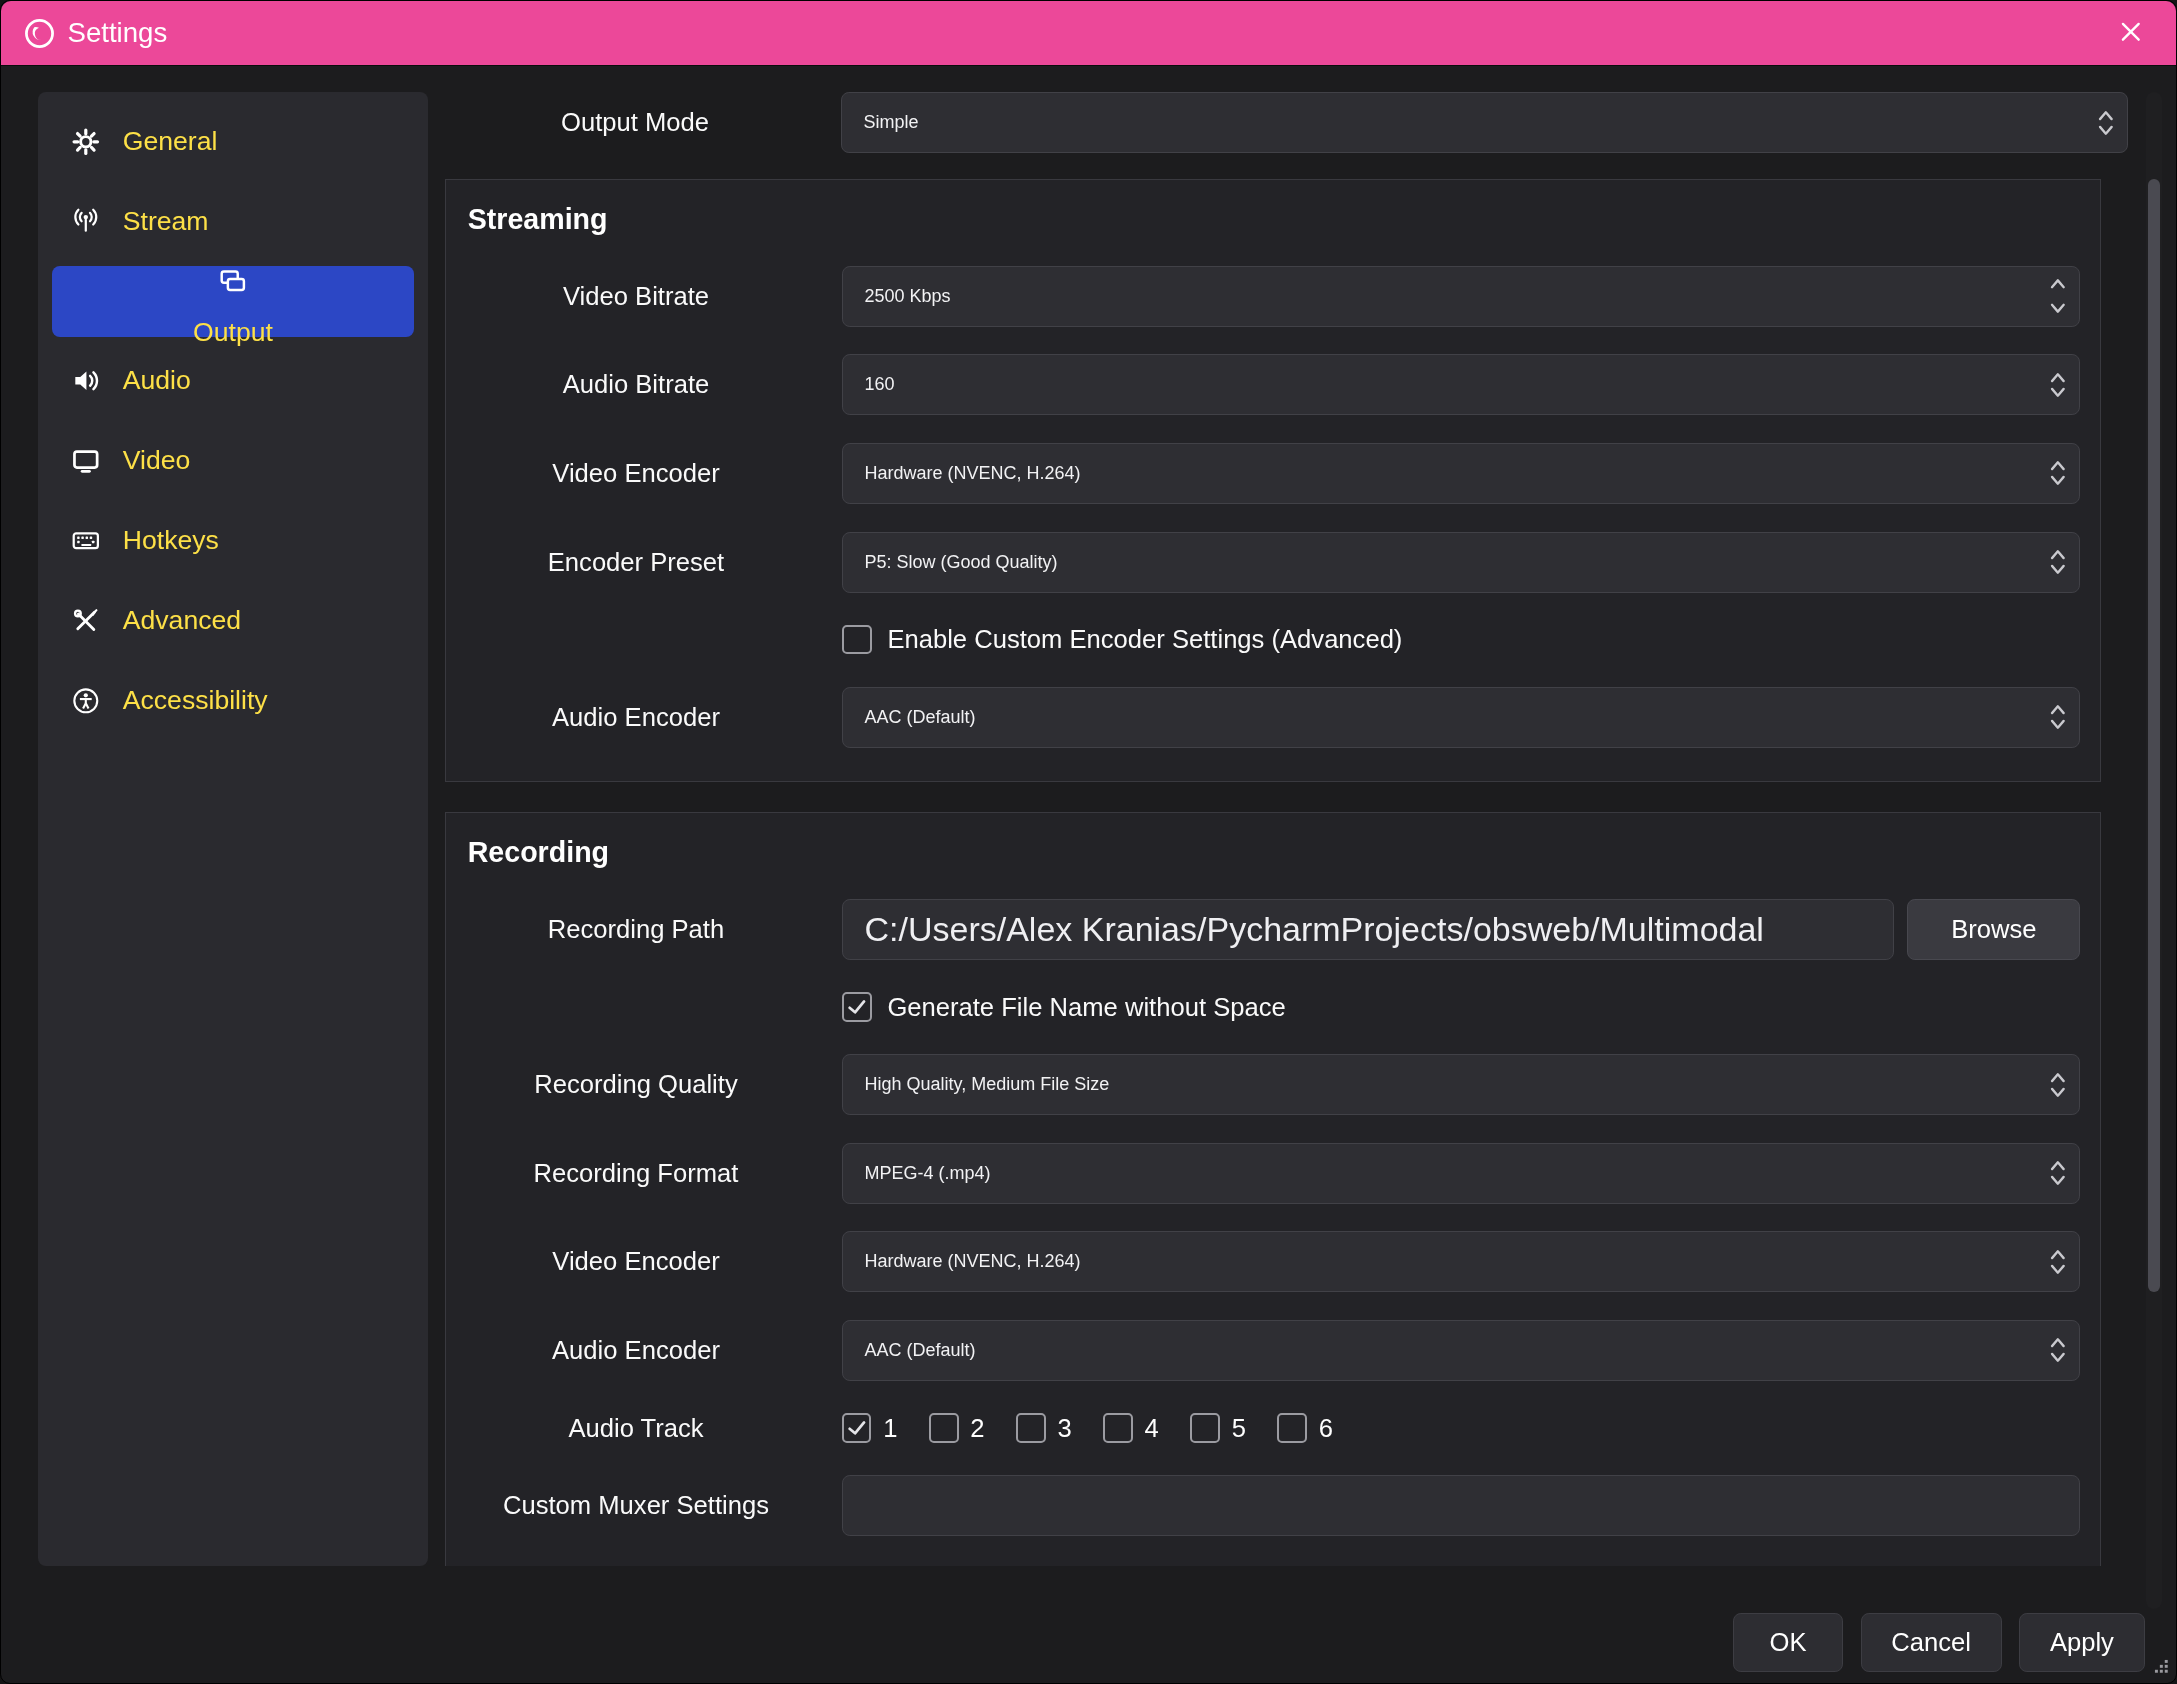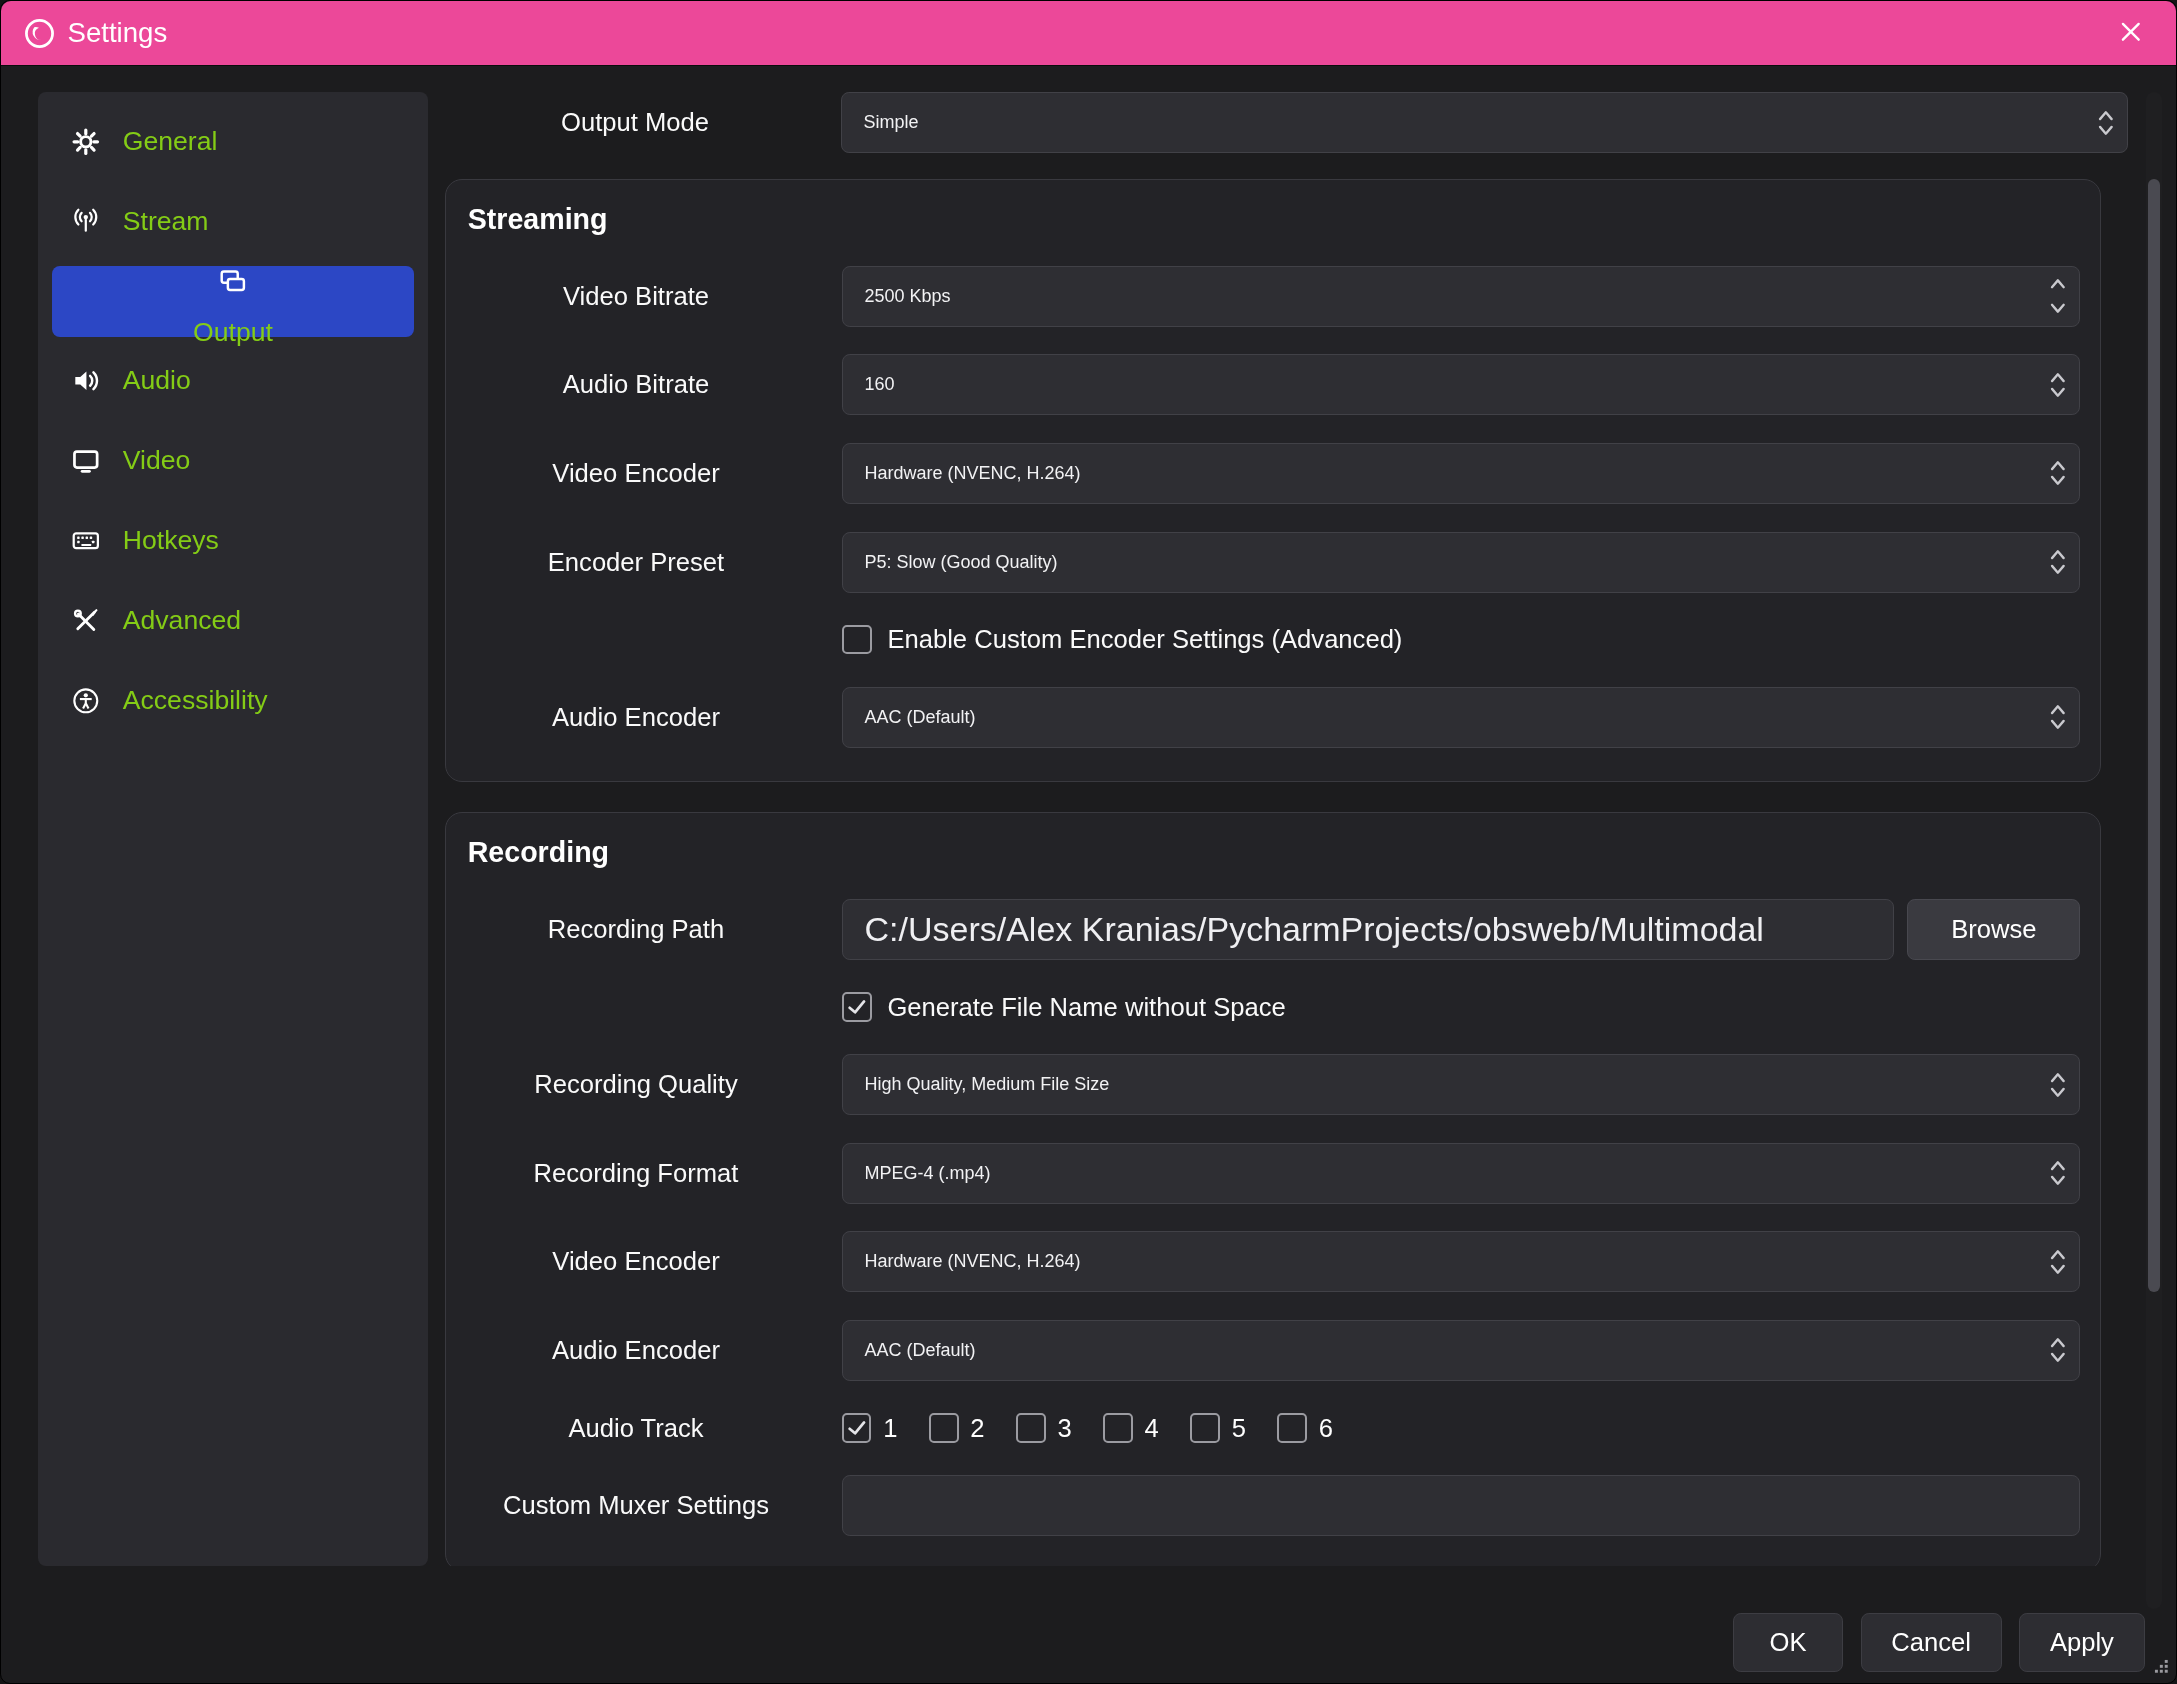--- a/index.html
+++ b/index.html
@@ -28,21 +28,21 @@
   }
 
   
   .sidebar {
     position:absolute; left:37px; top:91px; width:390px; height:1474px;
     background:#2a2a2f; border-radius:7.9px; padding:13.8px 13.8px;
   }
   .side-item {
     display:flex; align-items:center; gap:21.7px; height:71px;
     padding:0 19.7px; border-radius:7.9px; font-size:26.6px;
-    margin-bottom:8.9px; cursor:pointer; color:#84cc16;
+    margin-bottom:8.9px; cursor:pointer; color:#fde047;
   }
   .side-item.active { background:#2c47c5;flex-direction:column; }
   .side-icon { width:29.6px; height:29.6px; display:inline-flex; }
 
   
   .content { position:absolute; left:444px; top:91px; width:1683px; height:1474px; overflow:hidden; }
 
   .row { display:flex; align-items:center; margin-bottom:27.6px; }
   .row-label { width:380px; min-width:380px; text-align:center; margin-right:15.8px; font-size:25.6px; color:#fafafa; }
 
@@ -60,21 +60,21 @@
     display:flex; align-items:center; white-space:nowrap; overflow:hidden;
   }
   input.muxer-input { outline:none; }
   input.pathfield {
     flex:1; height:61px; background:#2e2e33; border:1px solid #414147;
     border-radius:7.9px; color:#efeff2; font-size:34px; padding:0 21.7px; outline:none;
   }
 
   .group {
     width:1656px; background:#232327; border:1px solid #39393f;
-    border-radius:17px; padding:19.7px 19.7px 29.6px 0; margin-bottom:29.6px;
+    border-radius:0; padding:19.7px 19.7px 29.6px 0; margin-bottom:29.6px;
   }
   .group-title { font-size:28.6px; font-weight:700; margin:3.9px 0 29.6px 21.7px; }
 
   .top-row { margin-bottom:25.6px; }
 
   .checkbox-row { padding-left:396px; height:39px; margin-bottom:27.6px; }
   .checkbox {
     width:29.6px; height:29.6px; min-width:29.6px;
     border:2px solid #9b9ba1; border-radius:4.9px;
     display:inline-flex; align-items:center; justify-content:center;

